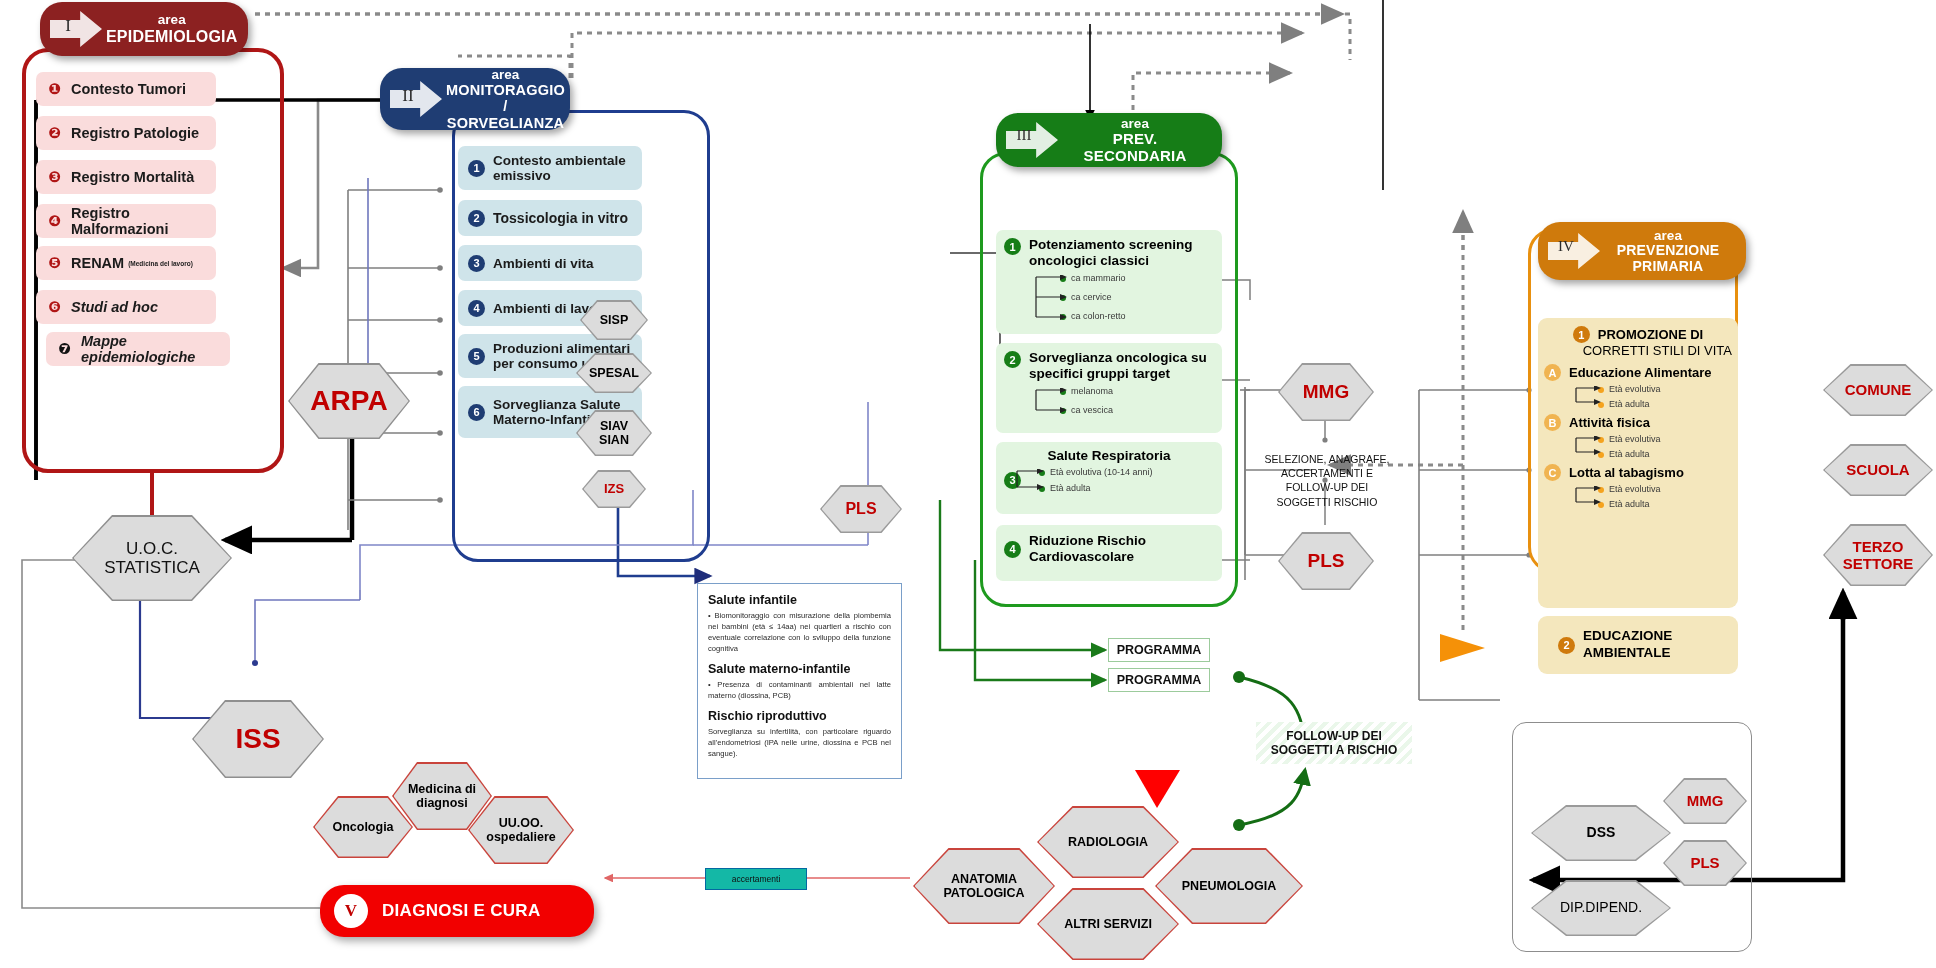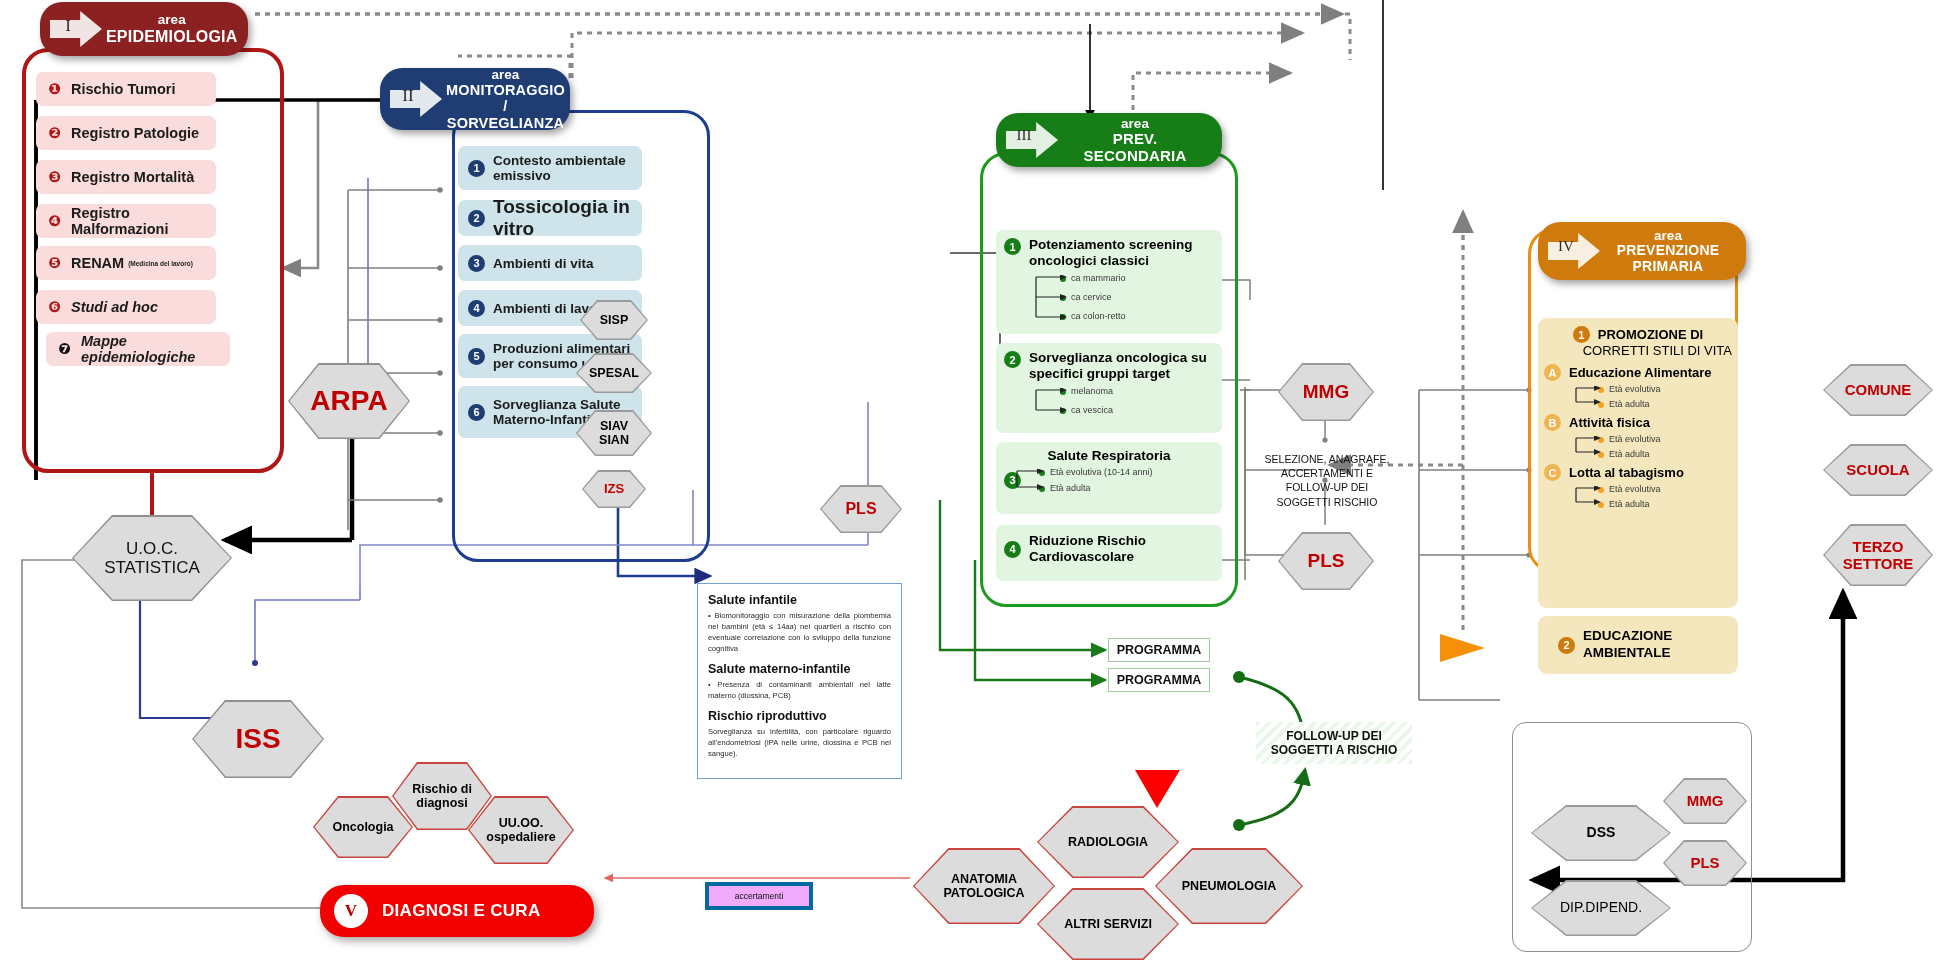--- a/index.html
+++ b/index.html
@@ -48,22 +48,22 @@
      background:repeating-linear-gradient(-45deg,#eaf7ea 0 4px,#ffffff 4px 8px);}
   .capstxt{position:absolute;text-align:center;font-size:10.5px;font-weight:normal;color:#111;line-height:1.35;}
   .wbox{position:absolute;border:1px solid #7a9fc9;background:#fff;box-sizing:border-box;padding:9px 10px;}
   .wbox h4{margin:0 0 3px 0;font-size:12.5px;color:#111;}
   .wbox p{margin:0 0 8px 0;font-size:7.6px;line-height:1.45;color:#2a2a2a;text-align:justify;}
   .ellipse{position:absolute;border-radius:50%;border:1px solid #9a9a9a;
      background:repeating-linear-gradient(-45deg,#f4f4f4 0 4px,#ffffff 4px 8px);
      display:flex;align-items:center;justify-content:center;text-align:center;
      font-size:15px;font-weight:bold;color:#111;line-height:1.35;}
   .curedge{position:absolute;border:1.4px solid #8d8d8d;border-radius:14px;box-sizing:border-box;}
-  .lbl-acc{position:absolute;border:4px solid #0369a1;background:#f0abfc;font-size:8.5px;color:#111;
-     display:flex;align-items:center;justify-content:center;margin-top:14px;}
+  .lbl-acc{position:absolute;border:1px solid #0369a1;background:#14b8a6;font-size:8.5px;color:#111;
+     display:flex;align-items:center;justify-content:center;}
   .diagcura{position:absolute;border-radius:24px;background:#f20000;color:#fff;
      box-shadow:3px 4px 8px rgba(0,0,0,.35);display:flex;align-items:center;padding-left:14px;
      font-size:17px;font-weight:bold;letter-spacing:.3px;}
   .diagcura .vcirc{width:34px;height:34px;border-radius:50%;background:#fff;color:#c00000;
      display:flex;align-items:center;justify-content:center;font-size:17px;margin-right:14px;
      font-family:"Liberation Serif","DejaVu Serif",serif;font-weight:bold;}
 </style>
 </head>
 <body>
 
@@ -224,21 +224,21 @@
     <span class="arw"></span>
         <span class="rn">I</span>
   </span>
   <span class="txt">
     <span class="sm">area</span>
     <span class="bg">EPIDEMIOLOGIA</span>
   </span>
 </div>
 <div class="pill" style="left:36px;top:72px;width:180px;height:34px;background:#fadcdc;">
   <span class="bullet" style="background:transparent;color:#b01616;font-size:15px;">❶</span>
-  <span>Rischio Tumori</span>
+  <span>Contesto Tumori</span>
 </div>
 <div class="pill" style="left:36px;top:116px;width:180px;height:34px;background:#fadcdc;">
   <span class="bullet" style="background:transparent;color:#b01616;font-size:15px;">❷</span>
   <span>Registro Patologie</span>
 </div>
 <div class="pill" style="left:36px;top:160px;width:180px;height:34px;background:#fadcdc;">
   <span class="bullet" style="background:transparent;color:#b01616;font-size:15px;">❸</span>
   <span>Registro Mortalità</span>
 </div>
 <div class="pill" style="left:36px;top:204px;width:180px;height:34px;background:#fadcdc;">
@@ -270,21 +270,21 @@
     <span class="bg" style="font-size:14.5px;">MONITORAGGIO /</span>
     <span class="bg" style="font-size:14.5px;">SORVEGLIANZA</span>
   </span>
 </div>
 <div class="pill" style="left:458px;top:146px;width:184px;height:44px;background:#cfe4ea;">
   <span class="bullet" style="background:#1f3d73;">1</span>
   <span style="font-size:13.5px;">Contesto ambientale emissivo</span>
 </div>
 <div class="pill" style="left:458px;top:200px;width:184px;height:36px;background:#cfe4ea;">
   <span class="bullet" style="background:#1f3d73;">2</span>
-  <span style="font-size:19px;">Tossicologia in vitro</span>
+  <span style="font-size:14px;">Tossicologia in vitro</span>
 </div>
 <div class="pill" style="left:458px;top:245px;width:184px;height:36px;background:#cfe4ea;">
   <span class="bullet" style="background:#1f3d73;">3</span>
   <span style="font-size:13.5px;">Ambienti di vita</span>
 </div>
 <div class="pill" style="left:458px;top:290px;width:184px;height:36px;background:#cfe4ea;">
   <span class="bullet" style="background:#1f3d73;">4</span>
   <span style="font-size:13.5px;">Ambienti di lavoro</span>
 </div>
 <div class="pill" style="left:458px;top:334px;width:184px;height:44px;background:#cfe4ea;">
@@ -552,21 +552,21 @@
   <span>accertamenti</span>
 </div>
 
 <div class="hexwrap" style="left:313px;top:796px;width:100px;height:62px;">
   <div class="edge" style="background:#c9443c;"></div>
   <div class="face" style="font-size:12.5px;font-weight:bold;">Oncologia</div>
 </div>
 <div class="hexwrap" style="left:392px;top:762px;width:100px;height:68px;">
   <div class="edge" style="background:#c9443c;"></div>
   <div class="face" style="font-size:12.5px;font-weight:bold;flex-direction:column;">
-    <span>Rischio di</span>
+    <span>Medicina di</span>
         <span>diagnosi</span>
   </div>
 </div>
 <div class="hexwrap" style="left:468px;top:796px;width:106px;height:68px;">
   <div class="edge" style="background:#c9443c;"></div>
   <div class="face" style="font-size:12.5px;font-weight:bold;flex-direction:column;">
     <span>UU.OO.</span>
         <span>ospedaliere</span>
   </div>
 </div>

